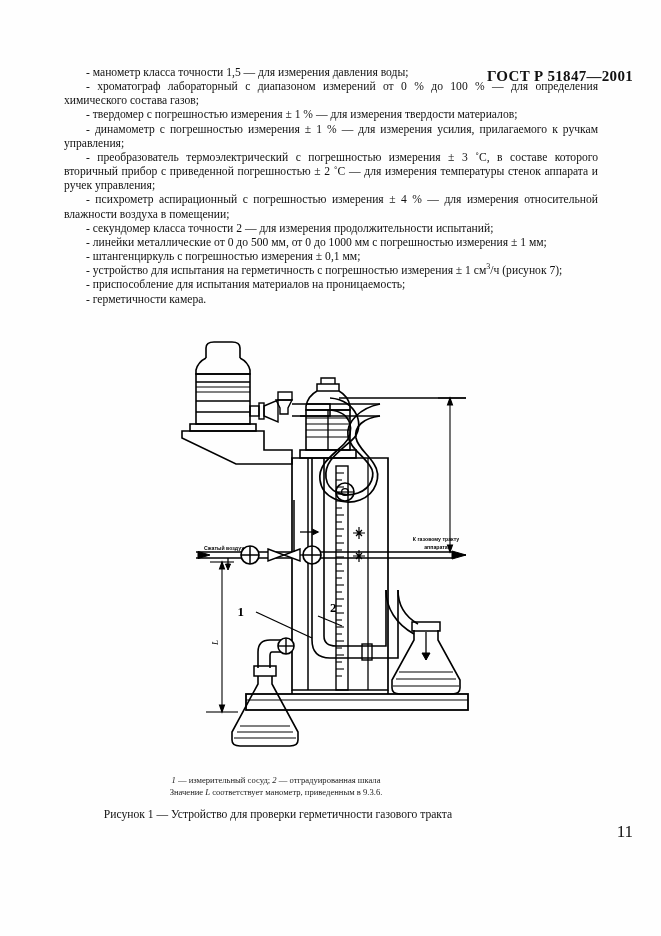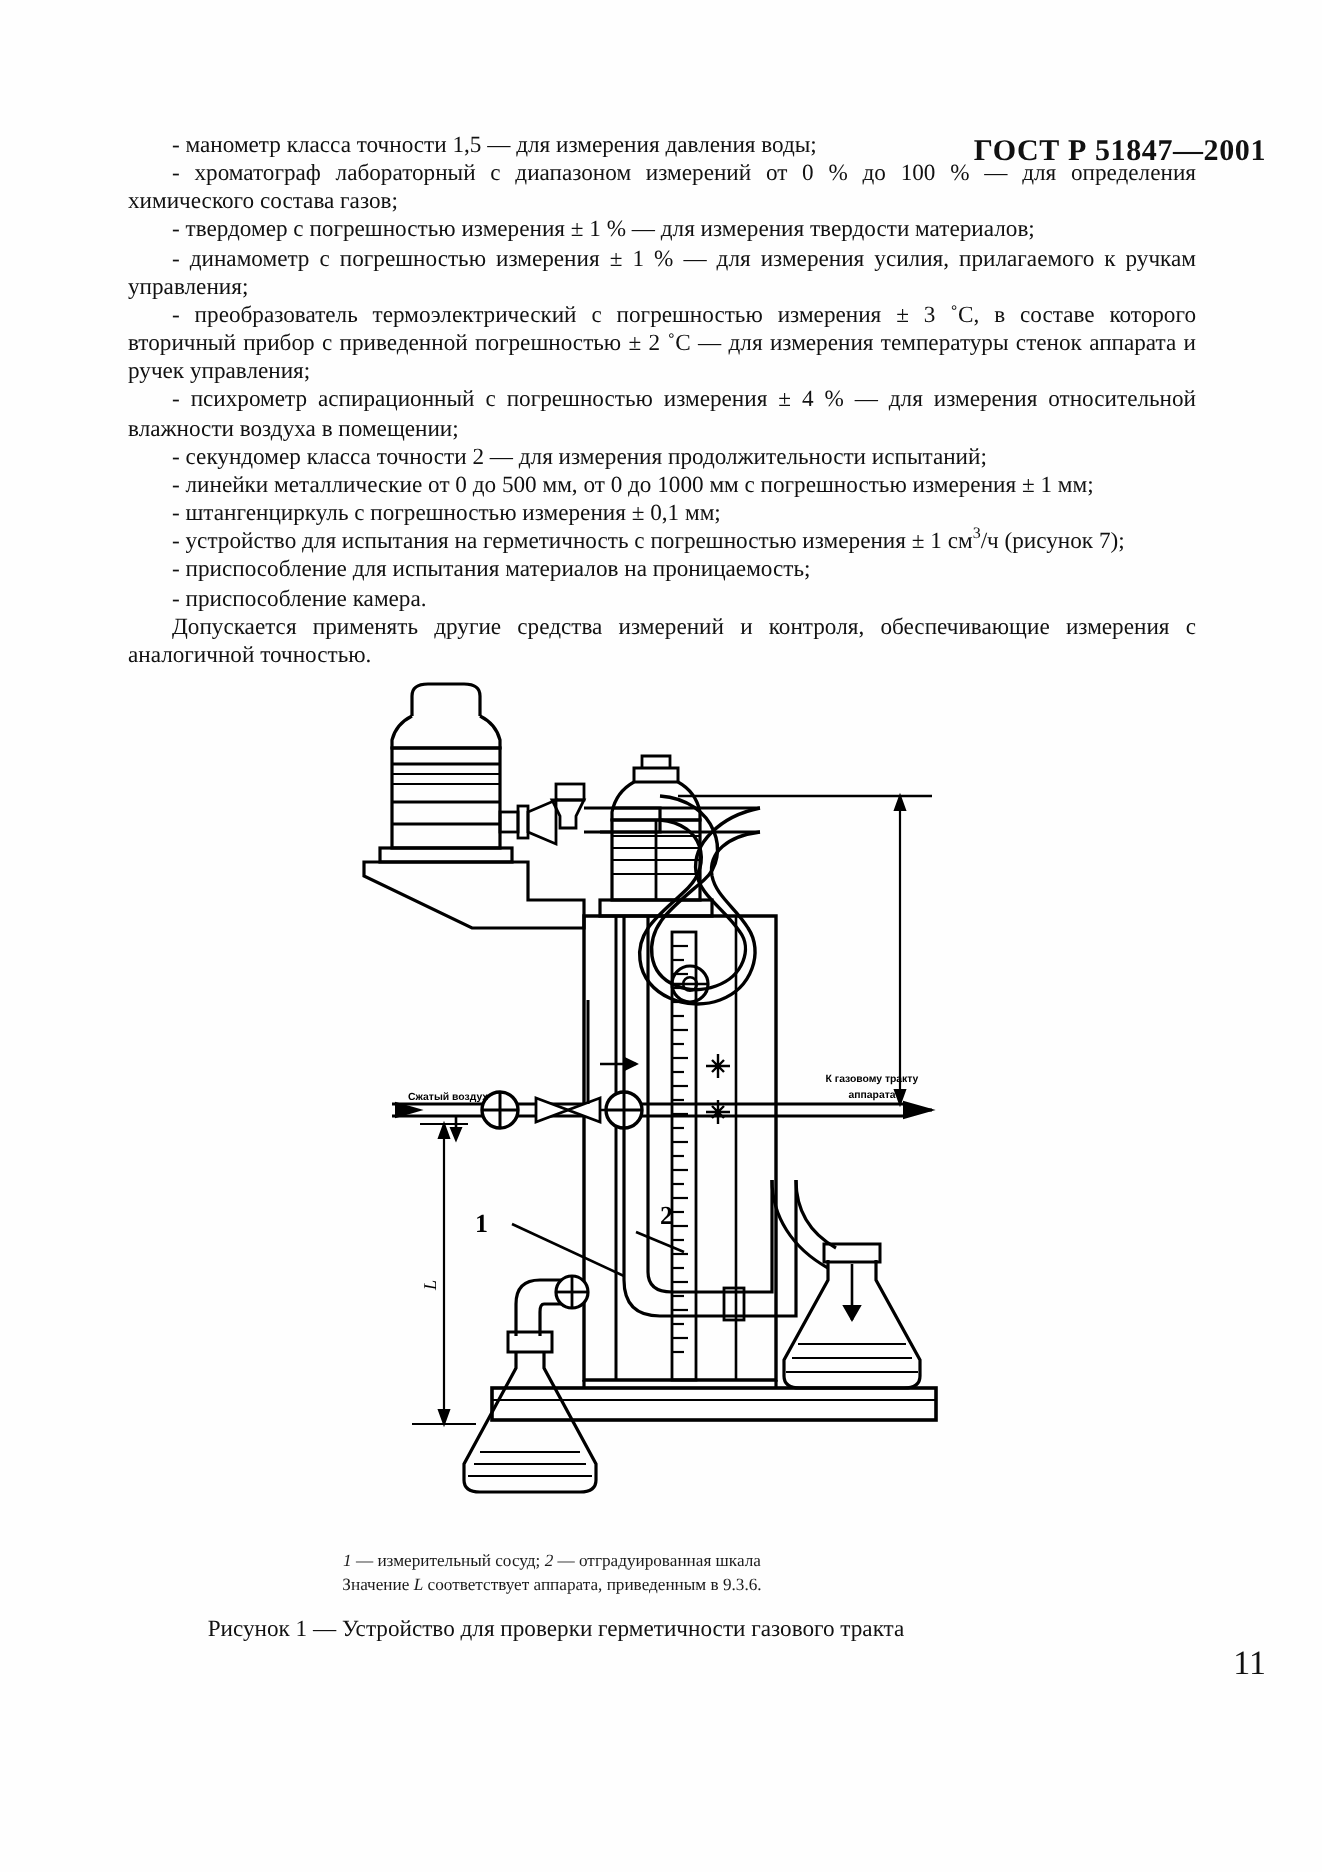--- a/index.html
+++ b/index.html
@@ -140,22 +140,21 @@
     <p class="para">- хроматограф лабораторный с диапазоном измерений от 0 % до 100 % — для определения химического состава газов;</p>
     <p class="para">- твердомер с погрешностью измерения ± 1 % — для измерения твердости материалов;</p>
     <p class="para">- динамометр с погрешностью измерения ± 1 % — для измерения усилия, прилагаемого к ручкам управления;</p>
     <p class="para">- преобразователь термоэлектрический с погрешностью измерения ± 3 ˚C, в составе которого вторичный прибор с приведенной погрешностью ± 2 ˚C — для измерения температуры стенок аппарата и ручек управления;</p>
     <p class="para">- психрометр аспирационный с погрешностью измерения ± 4 % — для измерения относительной влажности воздуха в помещении;</p>
     <p class="para">- секундомер класса точности 2 — для измерения продолжительности испытаний;</p>
     <p class="para">- линейки металлические от 0 до 500 мм, от 0 до 1000 мм с погрешностью измерения ± 1 мм;</p>
     <p class="para">- штангенциркуль с погрешностью измерения ± 0,1 мм;</p>
     <p class="para"><span>- устройство для испытания на герметичность с погрешностью измерения ± 1 см</span><sup class="frac">3</sup><span>/ч (рисунок 7);</span></p>
     <p class="para">- приспособление для испытания материалов на проницаемость;</p>
-    <p class="para">- приспособление камера.</p>
-    <p class="para">Допускается применять другие средства измерений и контроля, обеспечивающие измерения с аналогичной точностью.</p>
+    <p class="para">- герметичности камера.</p>
   </div>
 
   <div class="figure-wrap">
     <svg class="figure-svg" width="661" height="450" viewBox="0 0 661 450">
       <g fill="none" stroke="#000" stroke-width="1.5" stroke-linejoin="miter" stroke-linecap="butt">
 
         <g>
 
           <path d="M206,18 L206,8 Q206,2 214,2 L232,2 Q240,2 240,8 L240,18" stroke-width="1.6"></path>
 
@@ -406,20 +405,20 @@
 
       <text class="dia-lbl" x="436" y="201" text-anchor="middle">К газовому тракту</text>
       <text class="dia-lbl" x="436" y="209" text-anchor="middle">аппарата</text>
 
       <text class="dia-dim" x="218" y="300" text-anchor="end" transform="rotate(-90 218 300)">L</text>
     </svg>
   </div>
 
   <div class="fig-legend">
     <div><em>1</em><span> — измерительный сосуд; </span><em>2</em><span> — отградуированная шкала</span></div>
-    <div><span>Значение </span><em>L</em><span> соответствует аппарата, приведенным в 9.3.6.</span></div>
+    <div><span>Значение </span><em>L</em><span> соответствует манометр, приведенным в 9.3.6.</span></div>
   </div>
 
   <div class="fig-title">Рисунок 1 — Устройство для проверки герметичности газового тракта</div>
 
   <div class="page-number">11</div>
 
 </div>
 
 </body></html>

